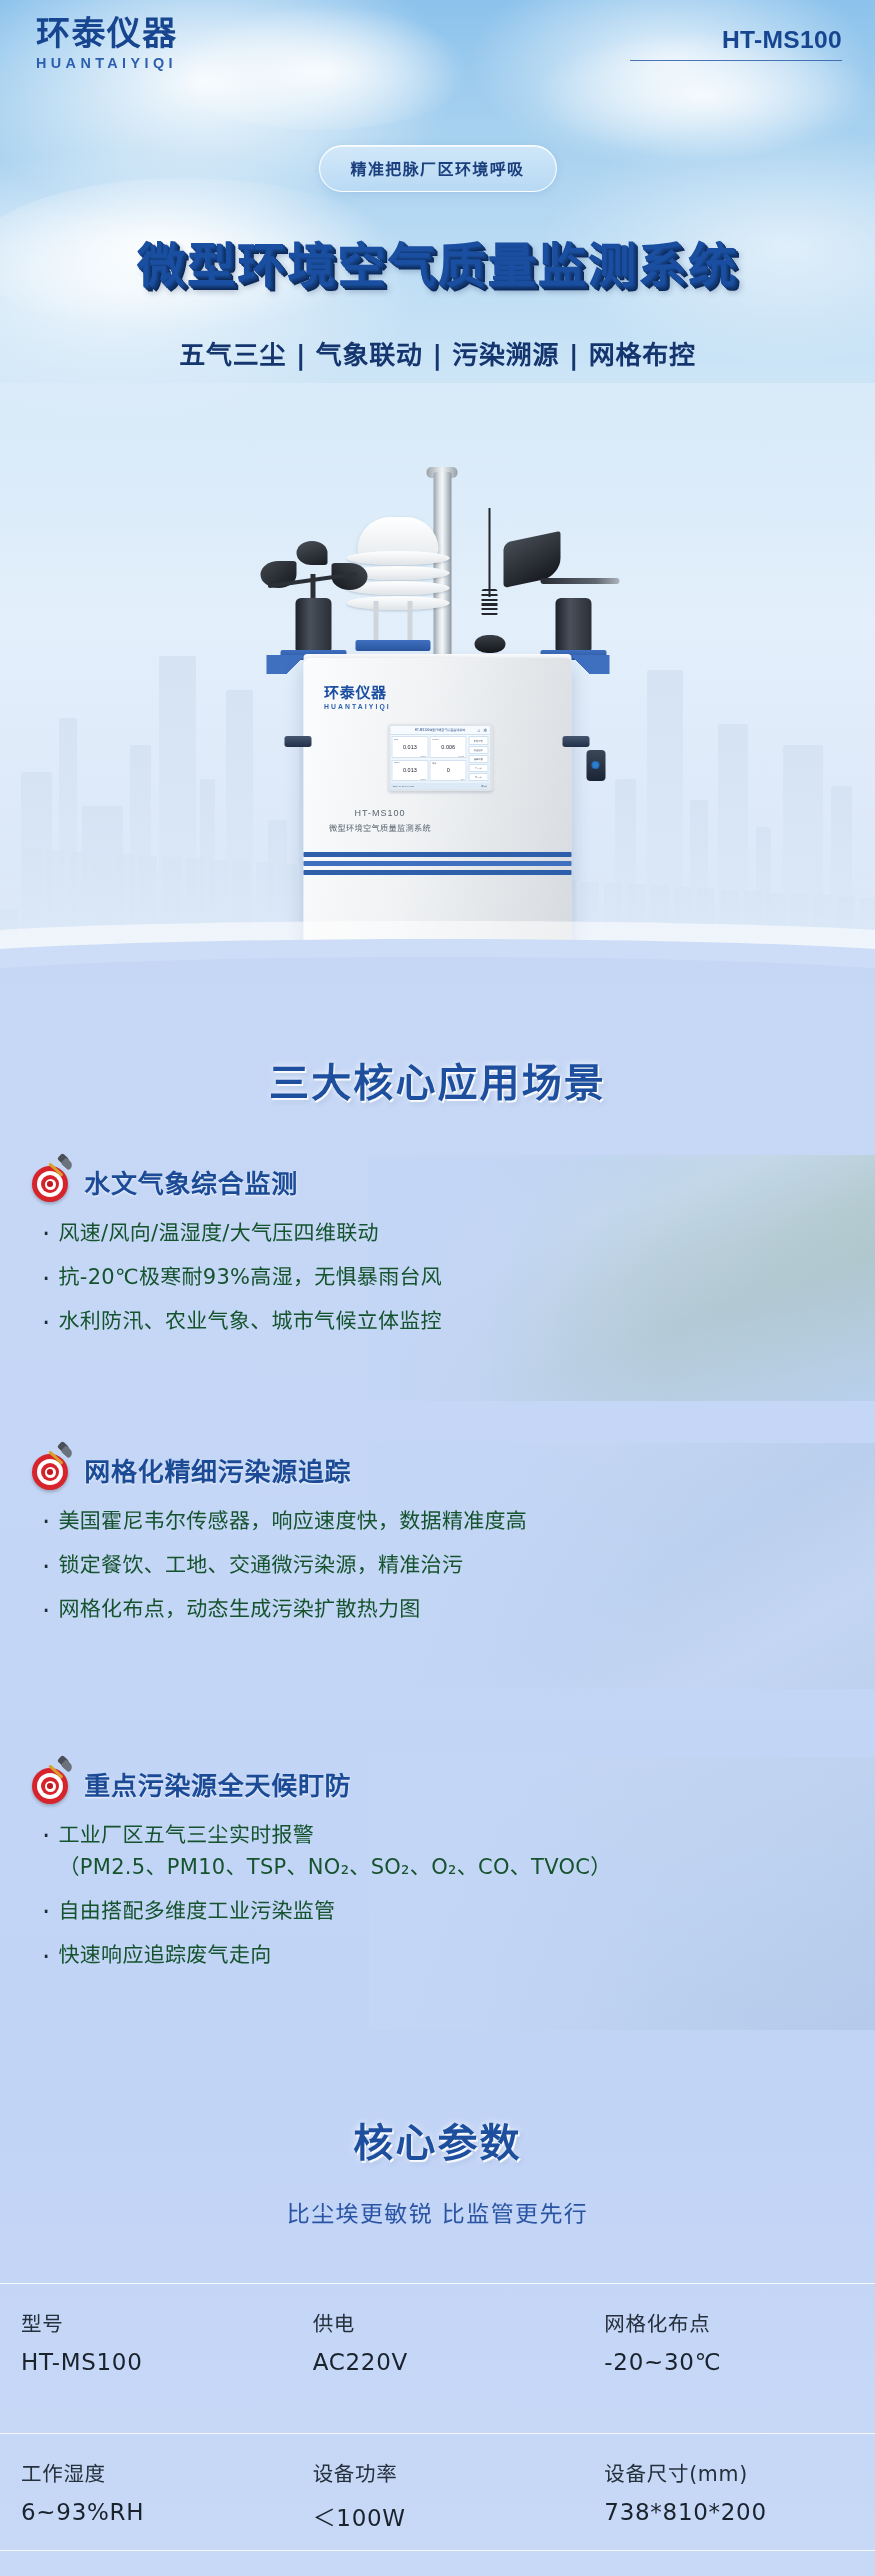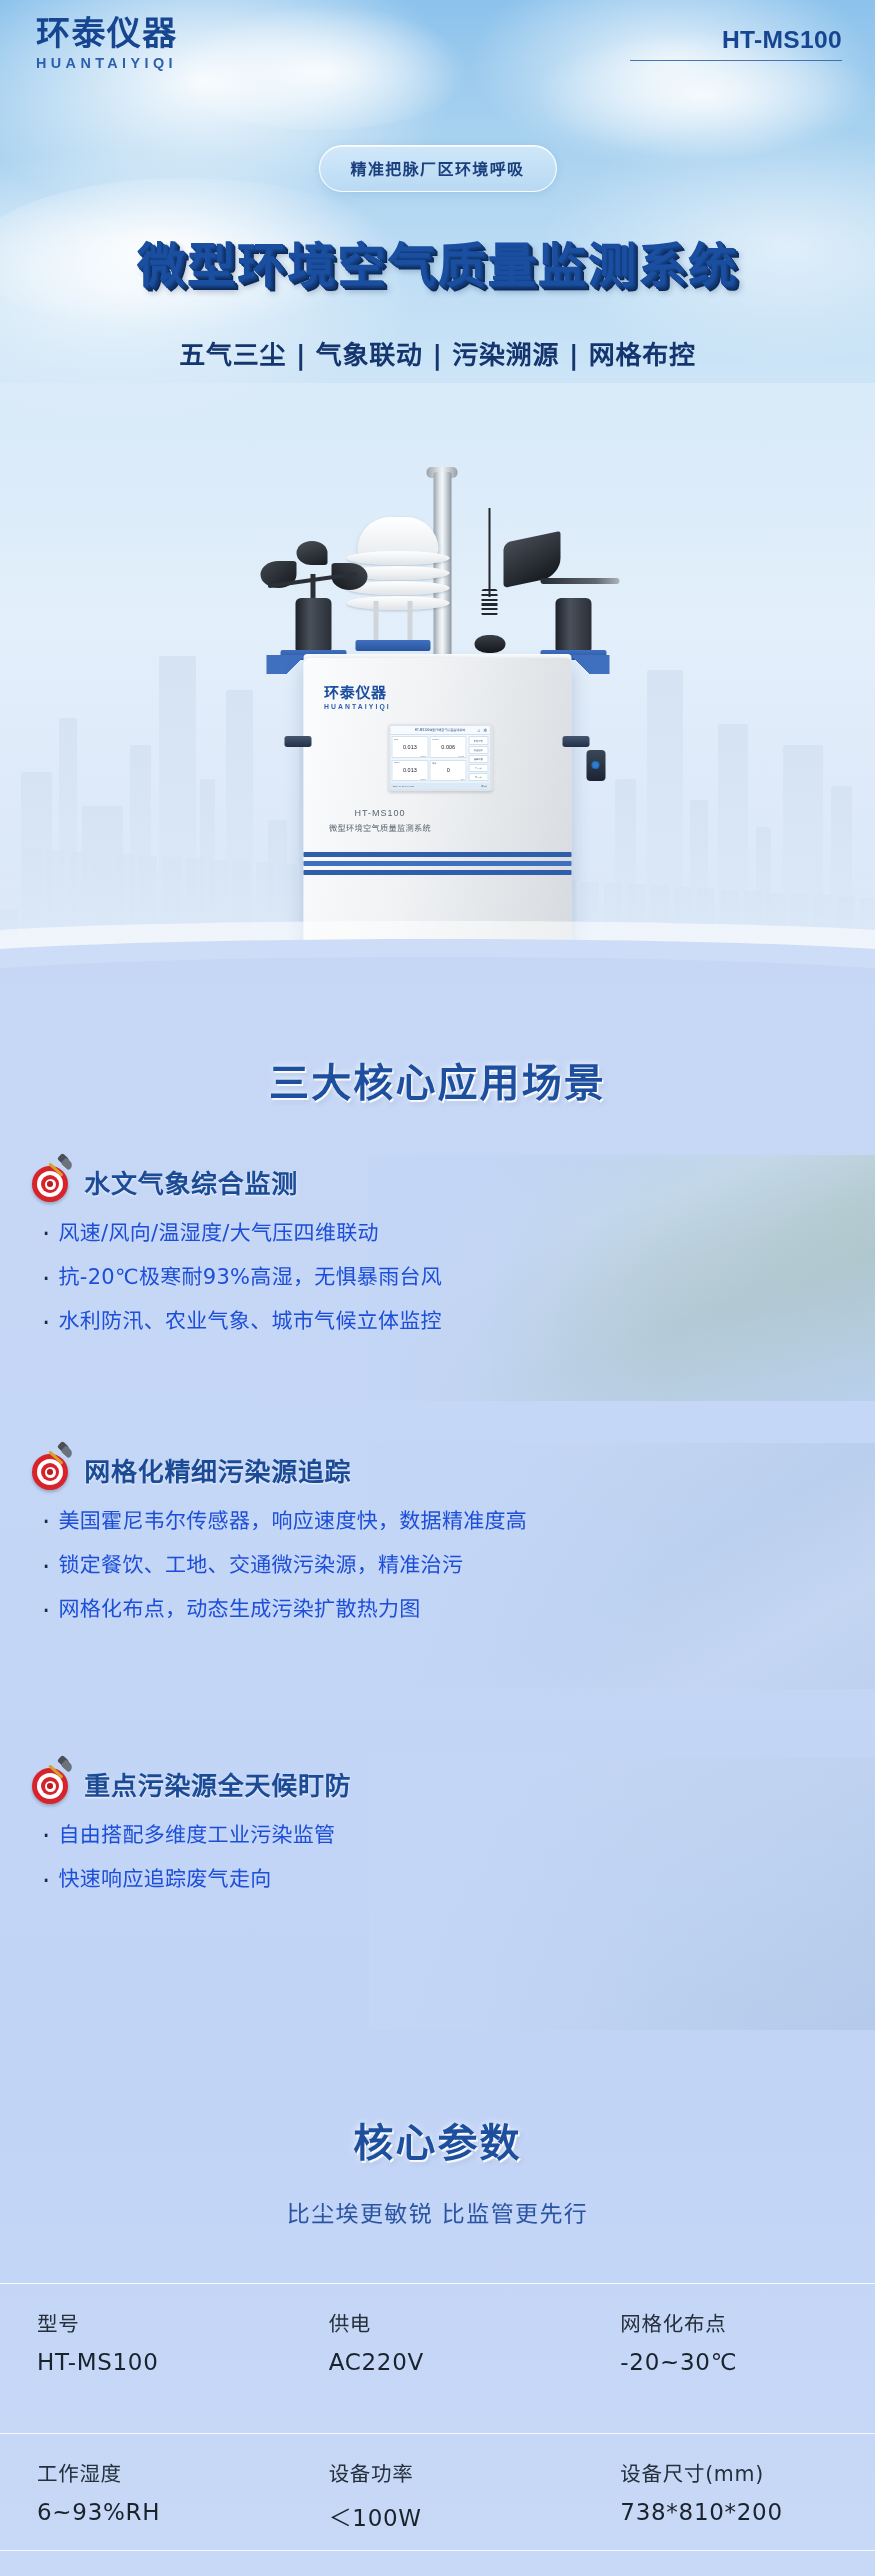--- a/index.html
+++ b/index.html
@@ -220,21 +220,21 @@
     background:linear-gradient(90deg, #c4d6f6 0%, rgba(196,214,246,.90) 22%, rgba(196,214,246,.46) 58%, rgba(196,214,246,.30) 100%);
   }
   .blk-head { position:absolute; left:31px; top:0; display:flex; align-items:center; gap:12.3px; }
   .blk-title {
     font-size:26px; font-weight:bold; color:#1b4b96; letter-spacing:0.7px;
     font-family:"DejaVu Sans","Liberation Sans",sans-serif;
     text-shadow:0 1.4px 2.1px rgba(255,255,255,.75);
   }
   .bullets { position:absolute; left:38px; }
   .bullets li {
-    list-style:none; font-size:21px; color:#1d4ed8; line-height:1.52; margin-bottom:12.3px;
+    list-style:none; font-size:21px; color:#14532d; line-height:1.52; margin-bottom:12.3px;
     padding-left:20.5px; position:relative; letter-spacing:0.3px;
     font-family:"DejaVu Sans","Liberation Sans",sans-serif;
   }
   .bullets li::before { content:"·"; position:absolute; left:4.1px; top:-2.7px; font-size:26px; color:#1d2b3d; }
 
   
   .dart { position:relative; width:41px; height:41px; flex:0 0 41px; }
   .dart .ring { position:absolute; border-radius:50%; }
   .dart .r1 { left:1.4px;  top:5.5px;  width:36px; height:36px; background:#d6232c; box-shadow:0 2.1px 3.4px rgba(0,0,0,.25);}
   .dart .r2 { left:6.2px;  top:10.3px; width:26px; height:26px; background:#fff; }
@@ -248,21 +248,21 @@
   .dart .fl2 { position:absolute; left:31px; top:-0.7px; width:11px; height:7.5px; background:#6c727b;
     transform:rotate(42deg); border-radius:2.1px 5.5px 2.1px 2.1px; }
 
   
   .tagline { position:absolute; left:0; width:875px; text-align:center;
     font-size:23px; color:#2a54a3; letter-spacing:1.4px;
     font-family:"DejaVu Sans","Liberation Sans",sans-serif; }
   .spec { position:absolute; left:0; width:875px; }
   .spec-row { display:flex; height:118px; border-top:1.4px solid rgba(255,255,255,.85); }
   .spec-row:last-child { border-bottom:1.4px solid rgba(255,255,255,.85);margin-top:32px; }
-  .spec-cell { flex:1; padding:23px 0 0 37px; }
+  .spec-cell { flex:1; padding:23px 0 0 21px; }
   .spec-cell .k { font-size:20.5px; color:#26303c; letter-spacing:0.7px;
     font-family:"DejaVu Sans","Liberation Sans",sans-serif; }
   .spec-cell .v { font-size:23px; color:#1a222c; margin-top:12.3px; letter-spacing:0.7px;
     font-family:"DejaVu Sans","Liberation Sans",sans-serif; }
 </style>
 </head>
 <body>
 
 <div class="page">
 
@@ -527,20 +527,24 @@
           <div class="ring r3"></div>
         <div class="ring r4"></div>
           <div class="ring r5"></div>
         <div class="fl1"></div>
           <div class="fl2"></div>
           <div class="shaft"></div>
       </div>
       <div class="blk-title">重点污染源全天候盯防</div>
     </div>
     <ul class="bullets" style="top:63px">
+      <li>
+        <span>工业厂区五气三尘实时报警</span>
+        <br><span>（PM2.5、PM10、TSP、NO₂、SO₂、O₂、CO、TVOC）</span>
+      </li>
       <li>自由搭配多维度工业污染监管</li>
       <li>快速响应追踪废气走向</li>
     </ul>
   </section>
 
   <h2 class="sec-title" style="top:2111px">核心参数</h2>
   <div class="tagline" style="top:2195px">比尘埃更敏锐 比监管更先行</div>
 
   <div class="spec" style="top:2283px">
     <div class="spec-row">

